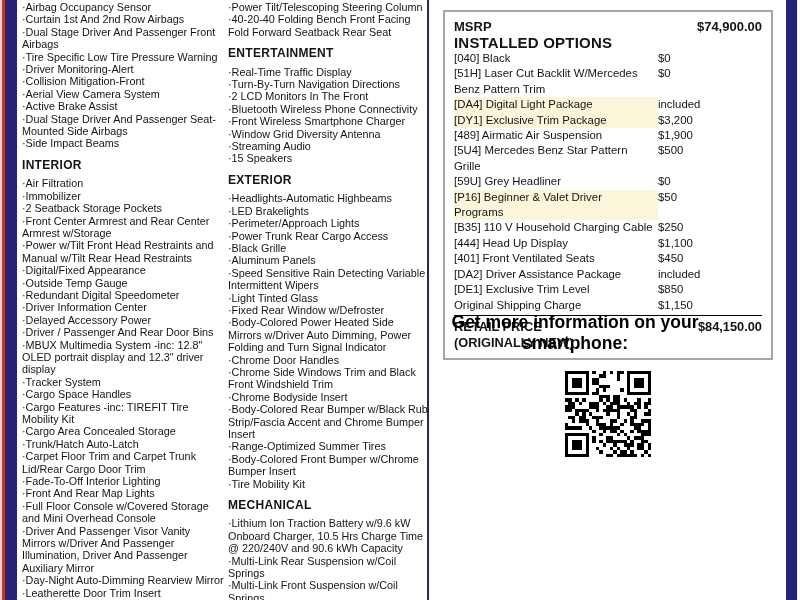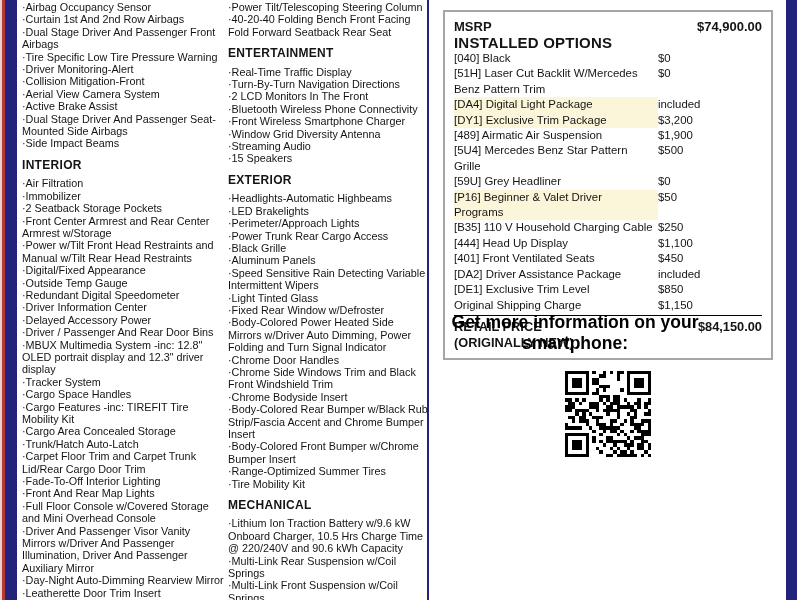--- a/index.html
+++ b/index.html
@@ -124,22 +124,22 @@
         <li>Black Grille</li>
         <li>Aluminum Panels</li>
         <li>Speed Sensitive Rain Detecting Variable Intermittent Wipers</li>
         <li>Light Tinted Glass</li>
         <li>Fixed Rear Window w/Defroster</li>
         <li>Body-Colored Power Heated Side Mirrors w/Driver Auto Dimming, Power Folding and Turn Signal Indicator</li>
         <li>Chrome Door Handles</li>
         <li>Chrome Side Windows Trim and Black Front Windshield Trim</li>
         <li>Chrome Bodyside Insert</li>
         <li>Body-Colored Rear Bumper w/Black Rub Strip/Fascia Accent and Chrome Bumper Insert</li>
+        <li>Range-Optimized Summer Tires</li>
         <li>Body-Colored Front Bumper w/Chrome Bumper Insert</li>
-        <li>Range-Optimized Summer Tires</li>
         <li>Tire Mobility Kit</li>
       </ul>
       <div class="sec-heading">MECHANICAL</div>
       <ul class="feature-list">
         <li>Lithium Ion Traction Battery w/9.6 kW Onboard Charger, 10.5 Hrs Charge Time @ 220/240V and 90.6 kWh Capacity</li>
         <li>Multi-Link Rear Suspension w/Coil Springs</li>
         <li>Multi-Link Front Suspension w/Coil Springs</li>
       </ul>
     </div>
 

